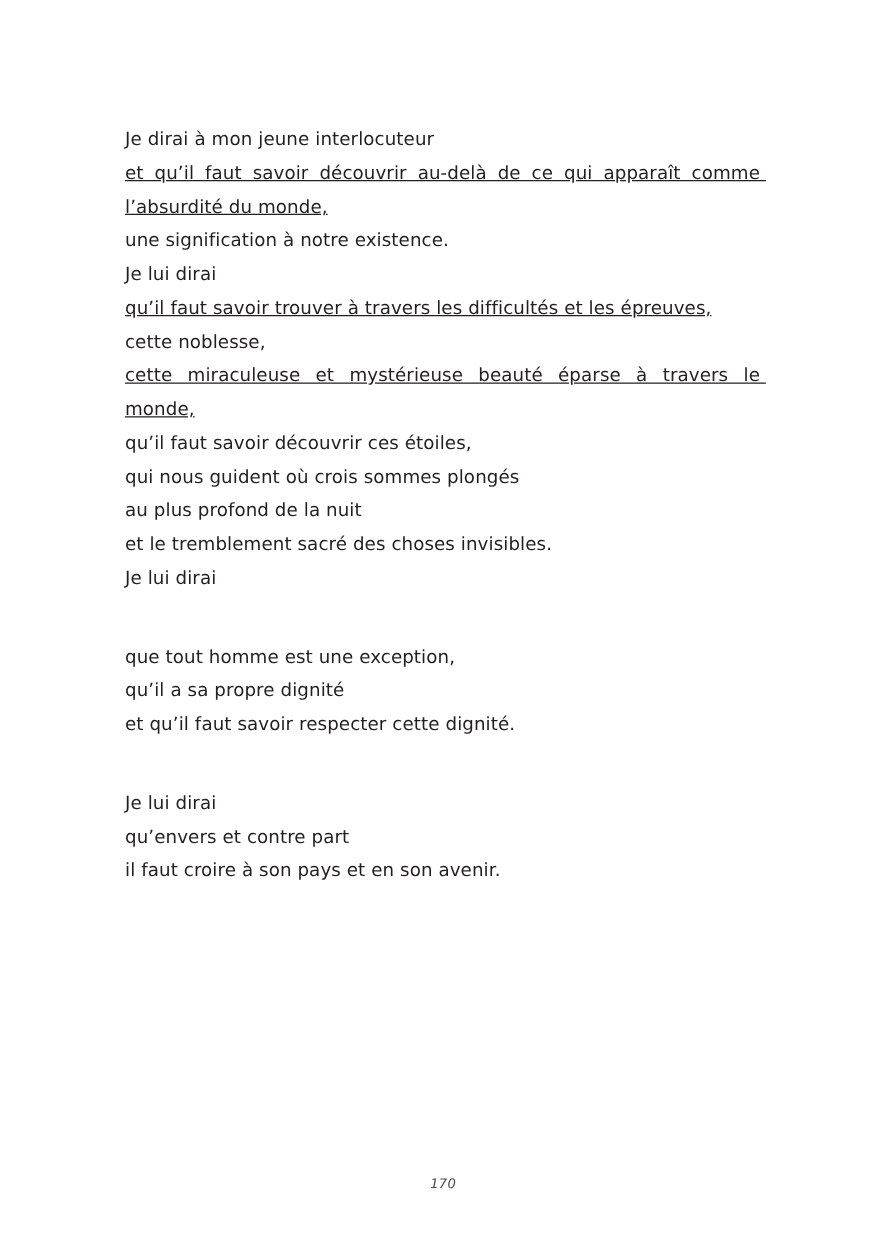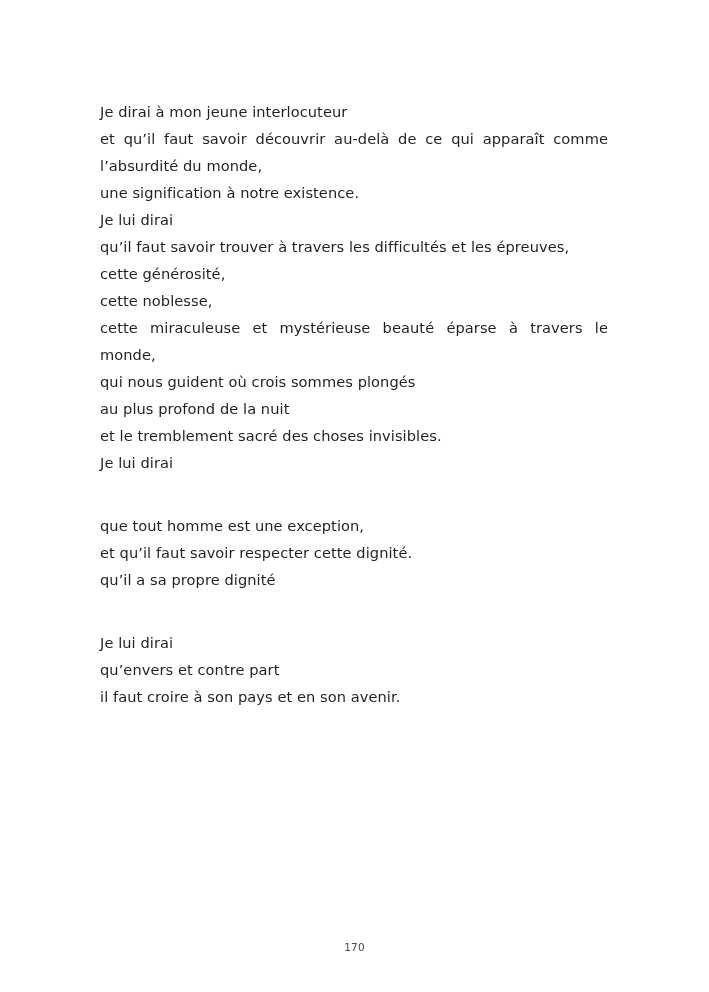--- a/index.html
+++ b/index.html
@@ -38,55 +38,57 @@
     font-size: 14.6px;
     line-height: 27px;
     letter-spacing: 0.005em;
     white-space: pre-wrap;
     color: #231f20;
   }
   
   .line.justify {
     text-align: justify;
     text-align-last: left;
+    text-decoration: underline;
   }
   .folio {
     position: absolute;
     left: 0;
     top: 941px;
     width: 709px;
     text-align: center;
     font-size: 10.5px;
     color: #4a4a4a;
     letter-spacing: 0.02em;
+    font-style: italic;
   }
 </style>
 </head>
 <body>
 
 <div class="page">
   <div class="poem" id="poem-body">
       <div class="stanza">
         <div class="line">Je dirai à mon jeune interlocuteur</div>
         <div class="line justify">et qu’il faut savoir découvrir au-delà de ce qui apparaît comme l’absurdité du monde,</div>
         <div class="line">une signification à notre existence.</div>
         <div class="line">Je lui dirai</div>
         <div class="line justify">qu’il faut savoir trouver à travers les difficultés et les épreuves,</div>
-        <div class="line">cette générosité,</div>
         <div class="line">cette noblesse,</div>
         <div class="line justify">cette miraculeuse et mystérieuse beauté éparse à travers le monde,</div>
+        <div class="line">qu’il faut savoir découvrir ces étoiles,</div>
         <div class="line">qui nous guident où crois sommes plongés</div>
         <div class="line">au plus profond de la nuit</div>
         <div class="line">et le tremblement sacré des choses invisibles.</div>
         <div class="line">Je lui dirai</div>
       </div>
       <div class="stanza">
         <div class="line">que tout homme est une exception,</div>
+        <div class="line">qu’il a sa propre dignité</div>
         <div class="line">et qu’il faut savoir respecter cette dignité.</div>
-        <div class="line">qu’il a sa propre dignité</div>
       </div>
       <div class="stanza">
         <div class="line">Je lui dirai</div>
         <div class="line">qu’envers et contre part</div>
         <div class="line">il faut croire à son pays et en son avenir.</div>
       </div>
     </div>
   <div class="folio">170</div>
 </div>
 

